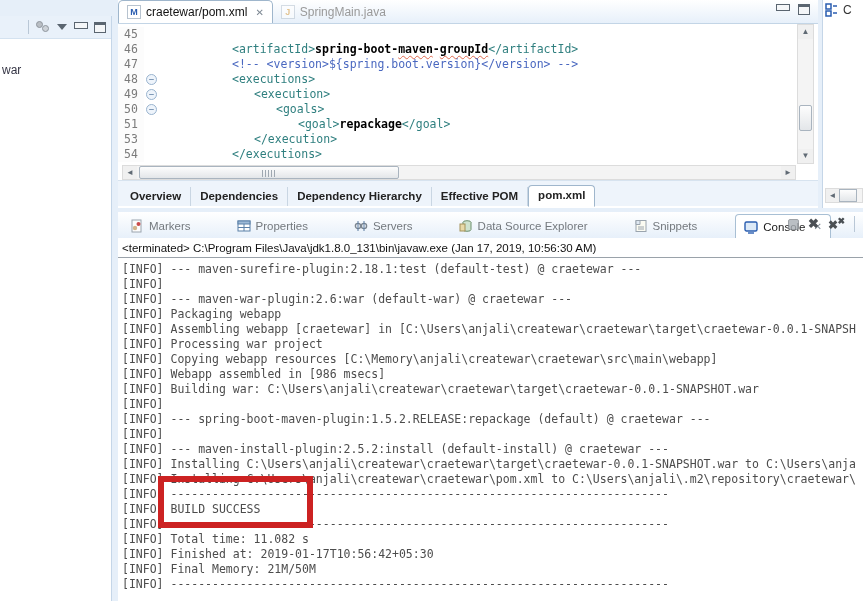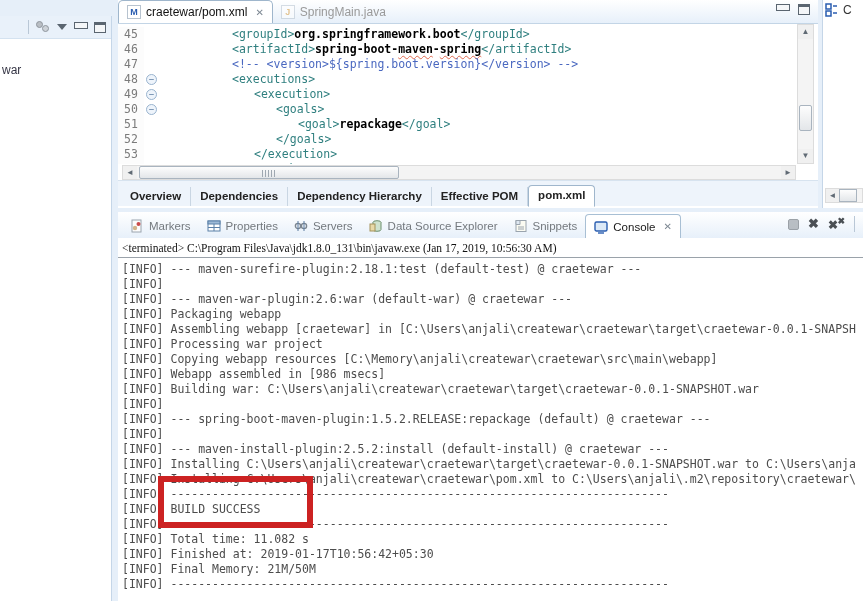--- a/index.html
+++ b/index.html
@@ -62,33 +62,33 @@
 
   
   .right-pane { position:absolute; left:822px; top:0; width:41px; height:208px; background:#ffffff; border-left:1px solid #c5d6e8; }
   .rp-tab { display:flex; align-items:center; gap:4px; padding:3px 2px; font-size:12px; color:#333; }
   .rp-hscroll { position:absolute; bottom:5px; left:2px; right:0; height:15px; background:#f4f4f4; border:1px solid #dcdcdc; display:flex; }
   .rp-hscroll .arr { width:13px; font-size:8px; color:#606a74; text-align:center; line-height:13px; background:#f0f0f0; }
   .rp-hscroll .thumb { width:18px; height:13px; background:linear-gradient(#fdfdfd,#e3e6e9); border:1px solid #a9b4bf; }
 
   
   .console-pane { position:absolute; left:118px; top:212px; width:745px; height:389px; background:#ffffff; }
-  .cons-tabbar { position:relative; height:26px; background:linear-gradient(#ffffff,#e7f0fa); display:flex; align-items:flex-end; padding-left:4px; }
+  .cons-tabbar { position:relative; height:26px; background:linear-gradient(#ffffff,#e7f0fa); display:flex; align-items:flex-end; padding-left:4px;gap:30px; }
   .cons-tab { display:flex; align-items:center; gap:5px; height:24px; padding:0 8px; font-size:11.5px; color:#74797e; white-space:nowrap; }
   .cons-tab.active { background:#ffffff; border:1px solid #a8bfd4; border-bottom:none; border-radius:4px 4px 0 0; color:#1a1a1a; }
   .cons-toolbar { position:absolute; right:0; top:4px; display:flex; align-items:center; gap:9px; padding-right:8px; }
   .stop-icon { width:11px; height:11px; background:#aab0b6; border:1px solid #868c92; border-radius:2px; opacity:.8; }
   .x-icon { font-size:13px; font-weight:bold; color:#4a4f54; line-height:12px; }
   .xx-icon { position:relative; width:17px; height:13px; }
   .xx-icon span { position:absolute; font-size:12px; font-weight:bold; color:#4a4f54; line-height:12px; }
   .xx-icon span:nth-child(1){ left:0; top:1px; }
   .xx-icon span:nth-child(2){ right:0; top:-3px; font-size:9px; }
   .cons-sep { width:1px; height:16px; background:#b9c7d6; }
 
-  .terminated { font-size:11.5px; color:#111; padding:4px 0 3px 4px; border-bottom:1px solid #9aa2aa; white-space:nowrap; overflow:hidden;font-family:Liberation Serif, serif; }
+  .terminated { font-size:11.5px; color:#111; padding:4px 0 3px 4px; border-bottom:1px solid #9aa2aa; white-space:nowrap; overflow:hidden; }
   .console-output { padding:4px 0 0 4px; overflow:hidden; height:340px; }
   .console-line { font-family:"DejaVu Sans Mono", monospace; font-size:11.5px; line-height:15px; color:#4c4c4c; white-space:pre; }
 
   
   .mi { width:14px; height:14px; flex:0 0 14px; }
 
   
   .red-box { position:absolute; left:158px; top:476px; width:155px; height:52px; border:6px solid #cc2222; z-index:10; }
 </style>
 </head>
@@ -125,26 +125,25 @@
         <span class="min-btn"></span>
         <span class="max-btn"></span>
       </div>
     </div>
 
     <div class="ed-body">
       <div class="code-rows">
           <div class="code-row">
             <span class="lnum">45</span>
             <span class="fold"></span>
-            <span class="code" style="padding-left: 74px;"><span class="seg-tag">&lt;groupId&gt;</span><span class="seg-text">org.springframework.boot</span><span class="seg-tag">&lt;/groupId&gt;</span></span>
           </div>
           <div class="code-row">
             <span class="lnum">46</span>
             <span class="fold"></span>
-            <span class="code" style="padding-left: 74px;"><span class="seg-tag">&lt;artifactId&gt;</span><span class="seg-text">spring-boot-</span><span class="seg-text-wavy">maven</span><span class="seg-text">-</span><span class="seg-text-wavy">spring</span><span class="seg-tag">&lt;/artifactId&gt;</span></span>
+            <span class="code" style="padding-left: 74px;"><span class="seg-tag">&lt;artifactId&gt;</span><span class="seg-text">spring-boot-</span><span class="seg-text-wavy">maven</span><span class="seg-text">-</span><span class="seg-text-wavy">groupId</span><span class="seg-tag">&lt;/artifactId&gt;</span></span>
           </div>
           <div class="code-row">
             <span class="lnum">47</span>
             <span class="fold"></span>
             <span class="code" style="padding-left: 74px;"><span class="seg-comment">&lt;!-- &lt;version&gt;${spring.boot.version}&lt;/version&gt; --&gt;</span></span>
           </div>
           <div class="code-row">
             <span class="lnum">48</span>
             <span class="fold has-fold"></span>
             <span class="code" style="padding-left: 74px;"><span class="seg-tag">&lt;executions&gt;</span></span>
@@ -156,25 +155,20 @@
           </div>
           <div class="code-row">
             <span class="lnum">50</span>
             <span class="fold has-fold"></span>
             <span class="code" style="padding-left: 118px;"><span class="seg-tag">&lt;goals&gt;</span></span>
           </div>
           <div class="code-row">
             <span class="lnum">51</span>
             <span class="fold"></span>
             <span class="code" style="padding-left: 140px;"><span class="seg-tag">&lt;goal&gt;</span><span class="seg-text">repackage</span><span class="seg-tag">&lt;/goal&gt;</span></span>
-          </div>
-          <div class="code-row">
-            <span class="lnum">52</span>
-            <span class="fold"></span>
-            <span class="code" style="padding-left: 118px;"><span class="seg-tag">&lt;/goals&gt;</span></span>
           </div>
           <div class="code-row">
             <span class="lnum">53</span>
             <span class="fold"></span>
             <span class="code" style="padding-left: 96px;"><span class="seg-tag">&lt;/execution&gt;</span></span>
           </div>
           <div class="code-row">
             <span class="lnum">54</span>
             <span class="fold"></span>
             <span class="code" style="padding-left: 74px;"><span class="seg-tag">&lt;/executions&gt;</span></span>

